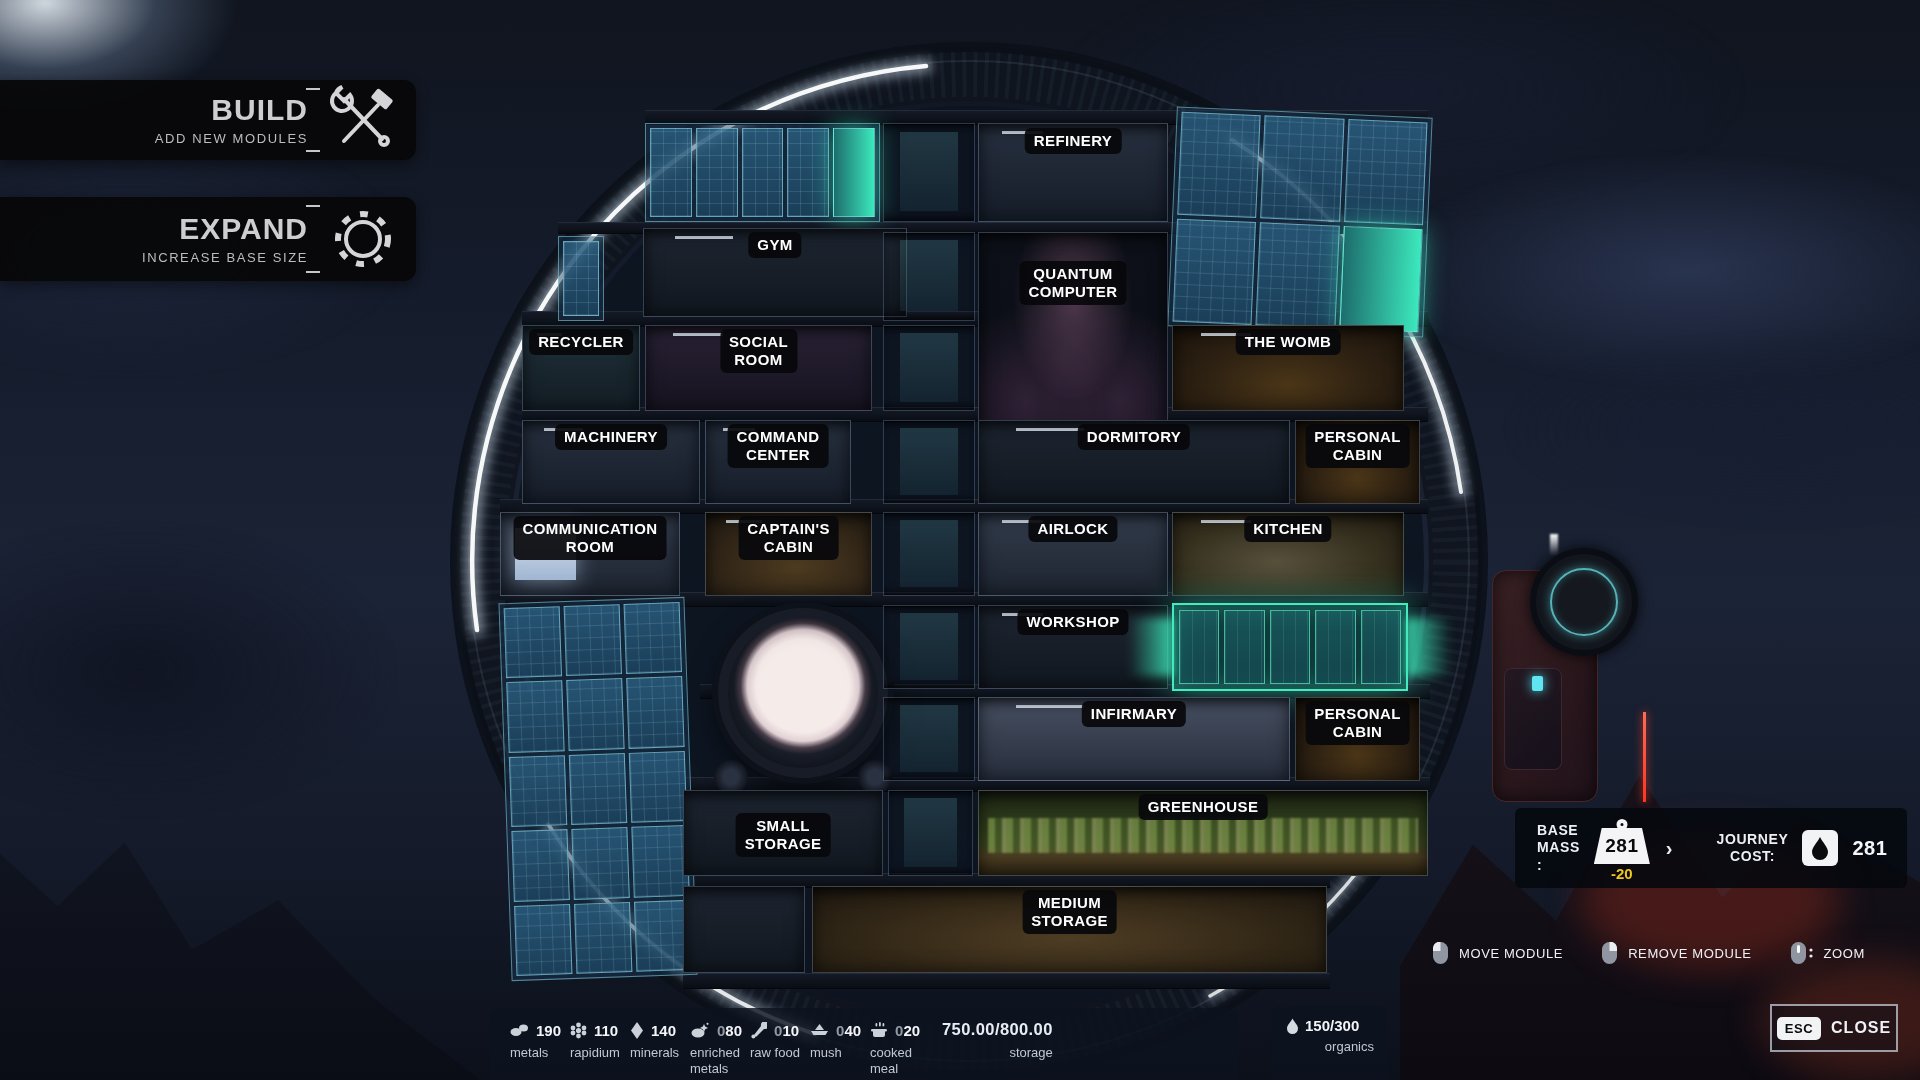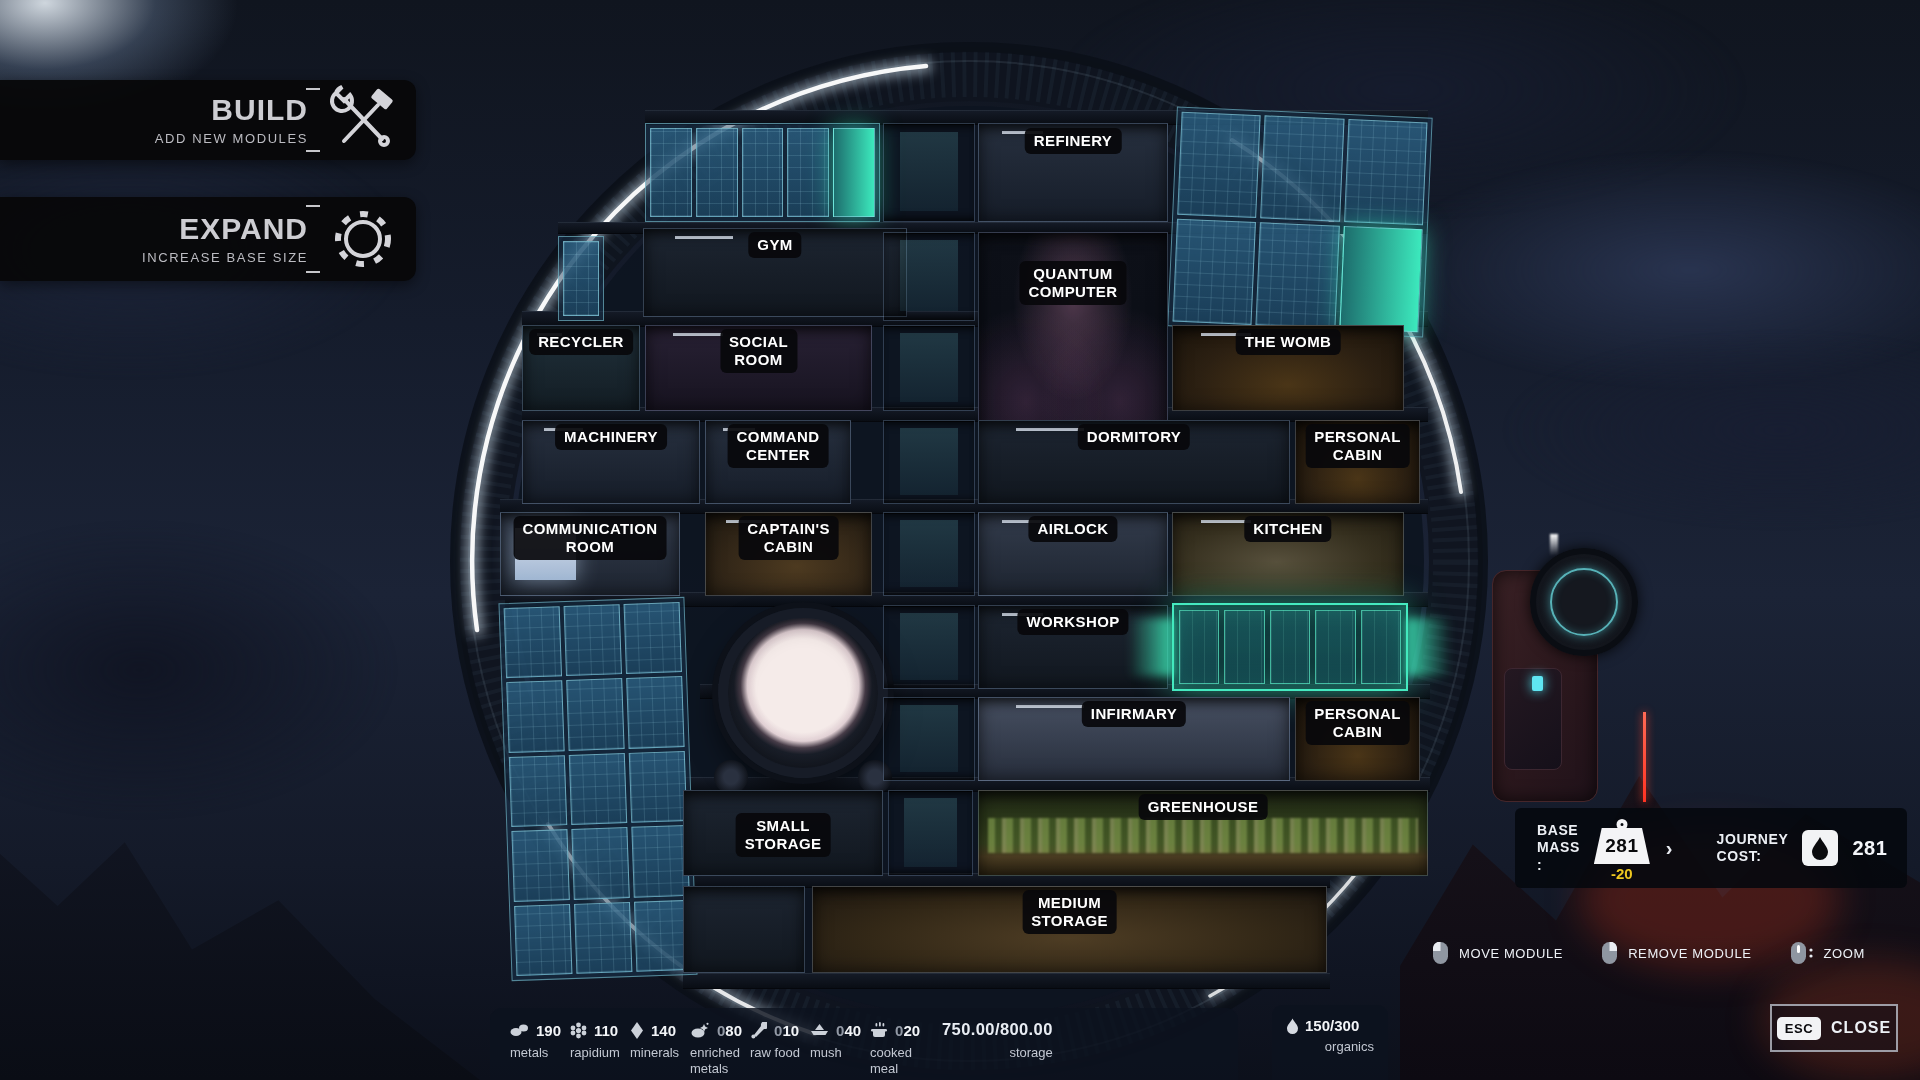--- a/index.html
+++ b/index.html
@@ -110,21 +110,21 @@
       display:flex;align-items:center;justify-content:flex-end;cursor:pointer;box-shadow:0 4px 14px rgba(0,0,0,.45);}
   .menu-btn .txt{text-align:right;margin-right:18px;}
   .menu-btn .big{color:#cdcdd2;font-weight:800;font-size:30px;letter-spacing:1px;line-height:1.05;}
   .menu-btn .sub{color:#bcbcc2;font-size:13px;letter-spacing:1.6px;margin-top:6px;}
   .menu-btn .ico{width:74px;height:74px;margin-right:16px;flex:0 0 auto;position:relative;}
   .menu-btn .tick{position:absolute;right:96px;width:14px;height:2px;background:#e8e8ec;opacity:.85;}
 
   .mass-panel{position:absolute;background:rgba(5,8,14,.88);border-radius:6px;display:flex;align-items:center;
       padding:0 22px;box-sizing:border-box;gap:14px;}
   .mp-label{color:#eceff4;font-size:14px;letter-spacing:.6px;white-space:pre-line;line-height:1.25;font-weight:600;}
-  .mp-label.right{text-align:left;}
+  .mp-label.right{text-align:center;}
   .weight{position:relative;width:56px;height:58px;flex:0 0 auto;}
   .weight .knob{position:absolute;left:50%;top:0;transform:translateX(-50%);width:11px;height:11px;border:4px solid #f4f4f6;border-radius:50%;background:transparent;box-sizing:border-box;}
   .weight .plate{position:absolute;top:9px;left:0;width:56px;height:36px;background:#f4f4f6;
       clip-path:polygon(14% 0,86% 0,100% 100%,0 100%);display:flex;align-items:center;justify-content:center;}
   .weight .plate b{color:#0a0a0c;font-size:19px;font-weight:800;letter-spacing:.5px;}
   .weight .delta{position:absolute;left:50%;transform:translateX(-50%);top:46px;color:#eec71f;font-weight:800;font-size:15px;}
   .chev{color:#e8ebf1;font-size:20px;font-weight:700;margin:0 2px;}
   .drop-badge{width:36px;height:36px;border-radius:6px;background:#f2f3f5;display:flex;align-items:center;justify-content:center;flex:0 0 auto;}
   .mp-val{color:#f4f6fa;font-weight:800;font-size:20px;letter-spacing:.5px;}
 

